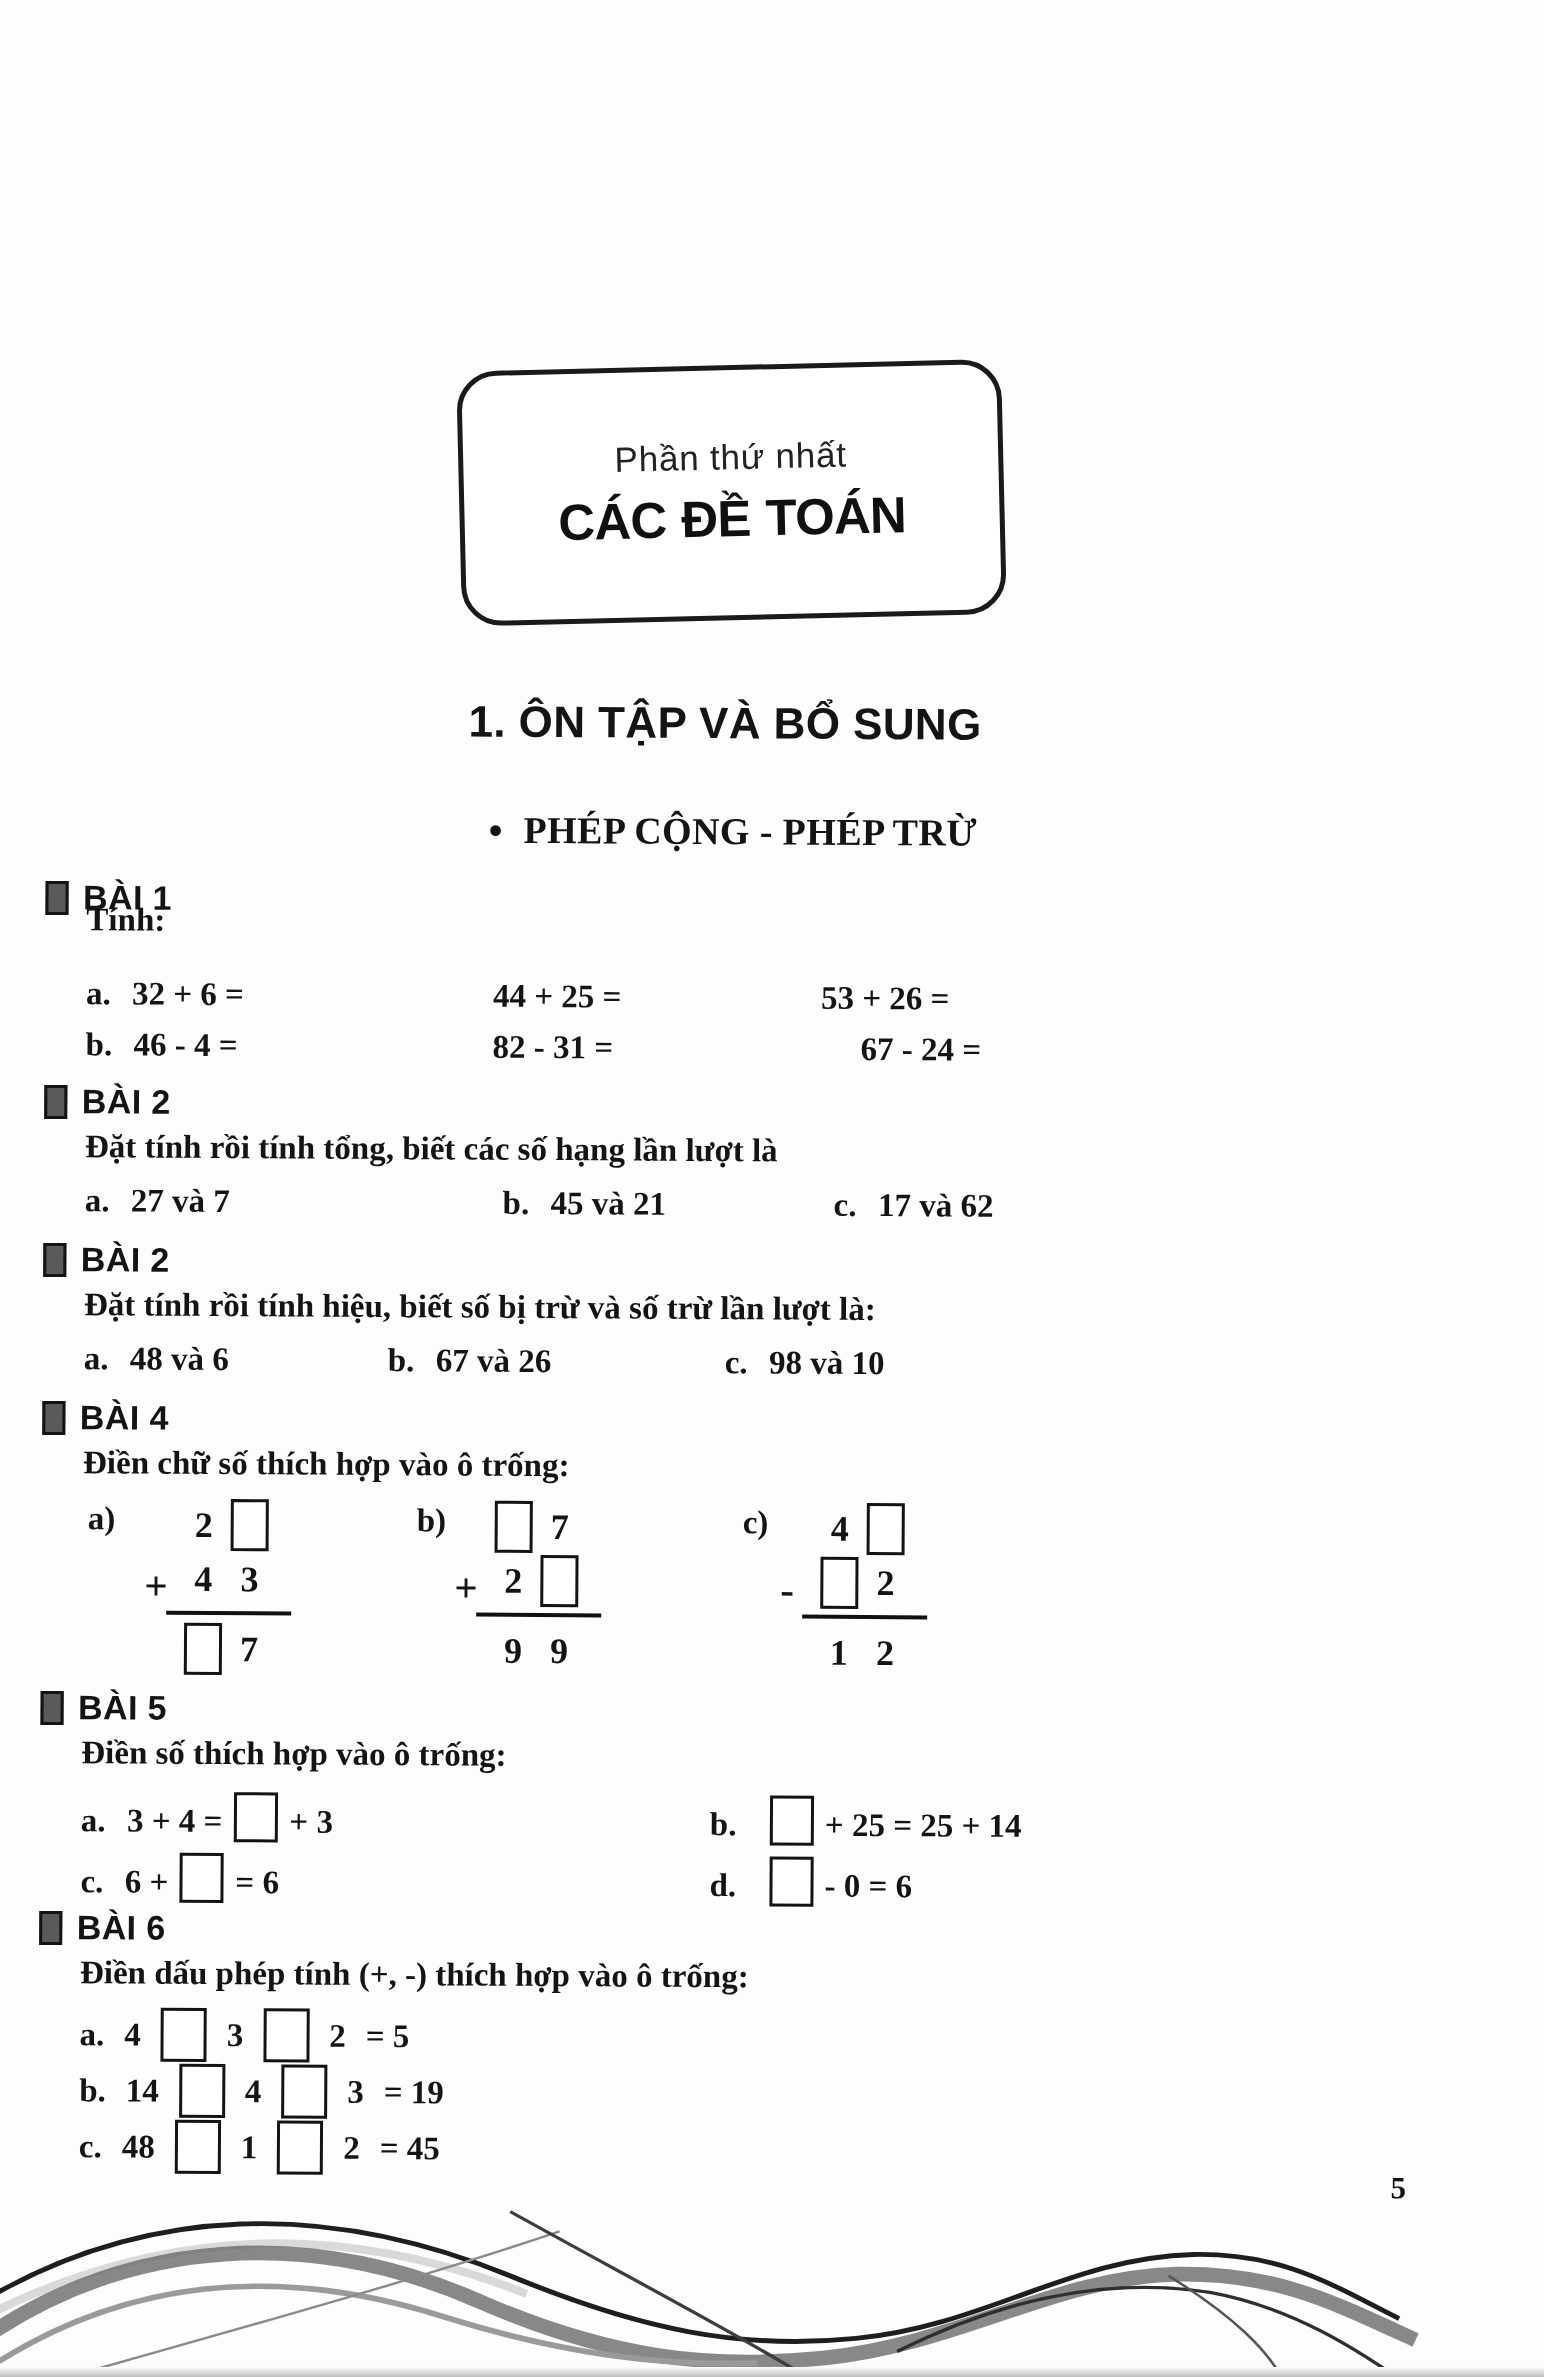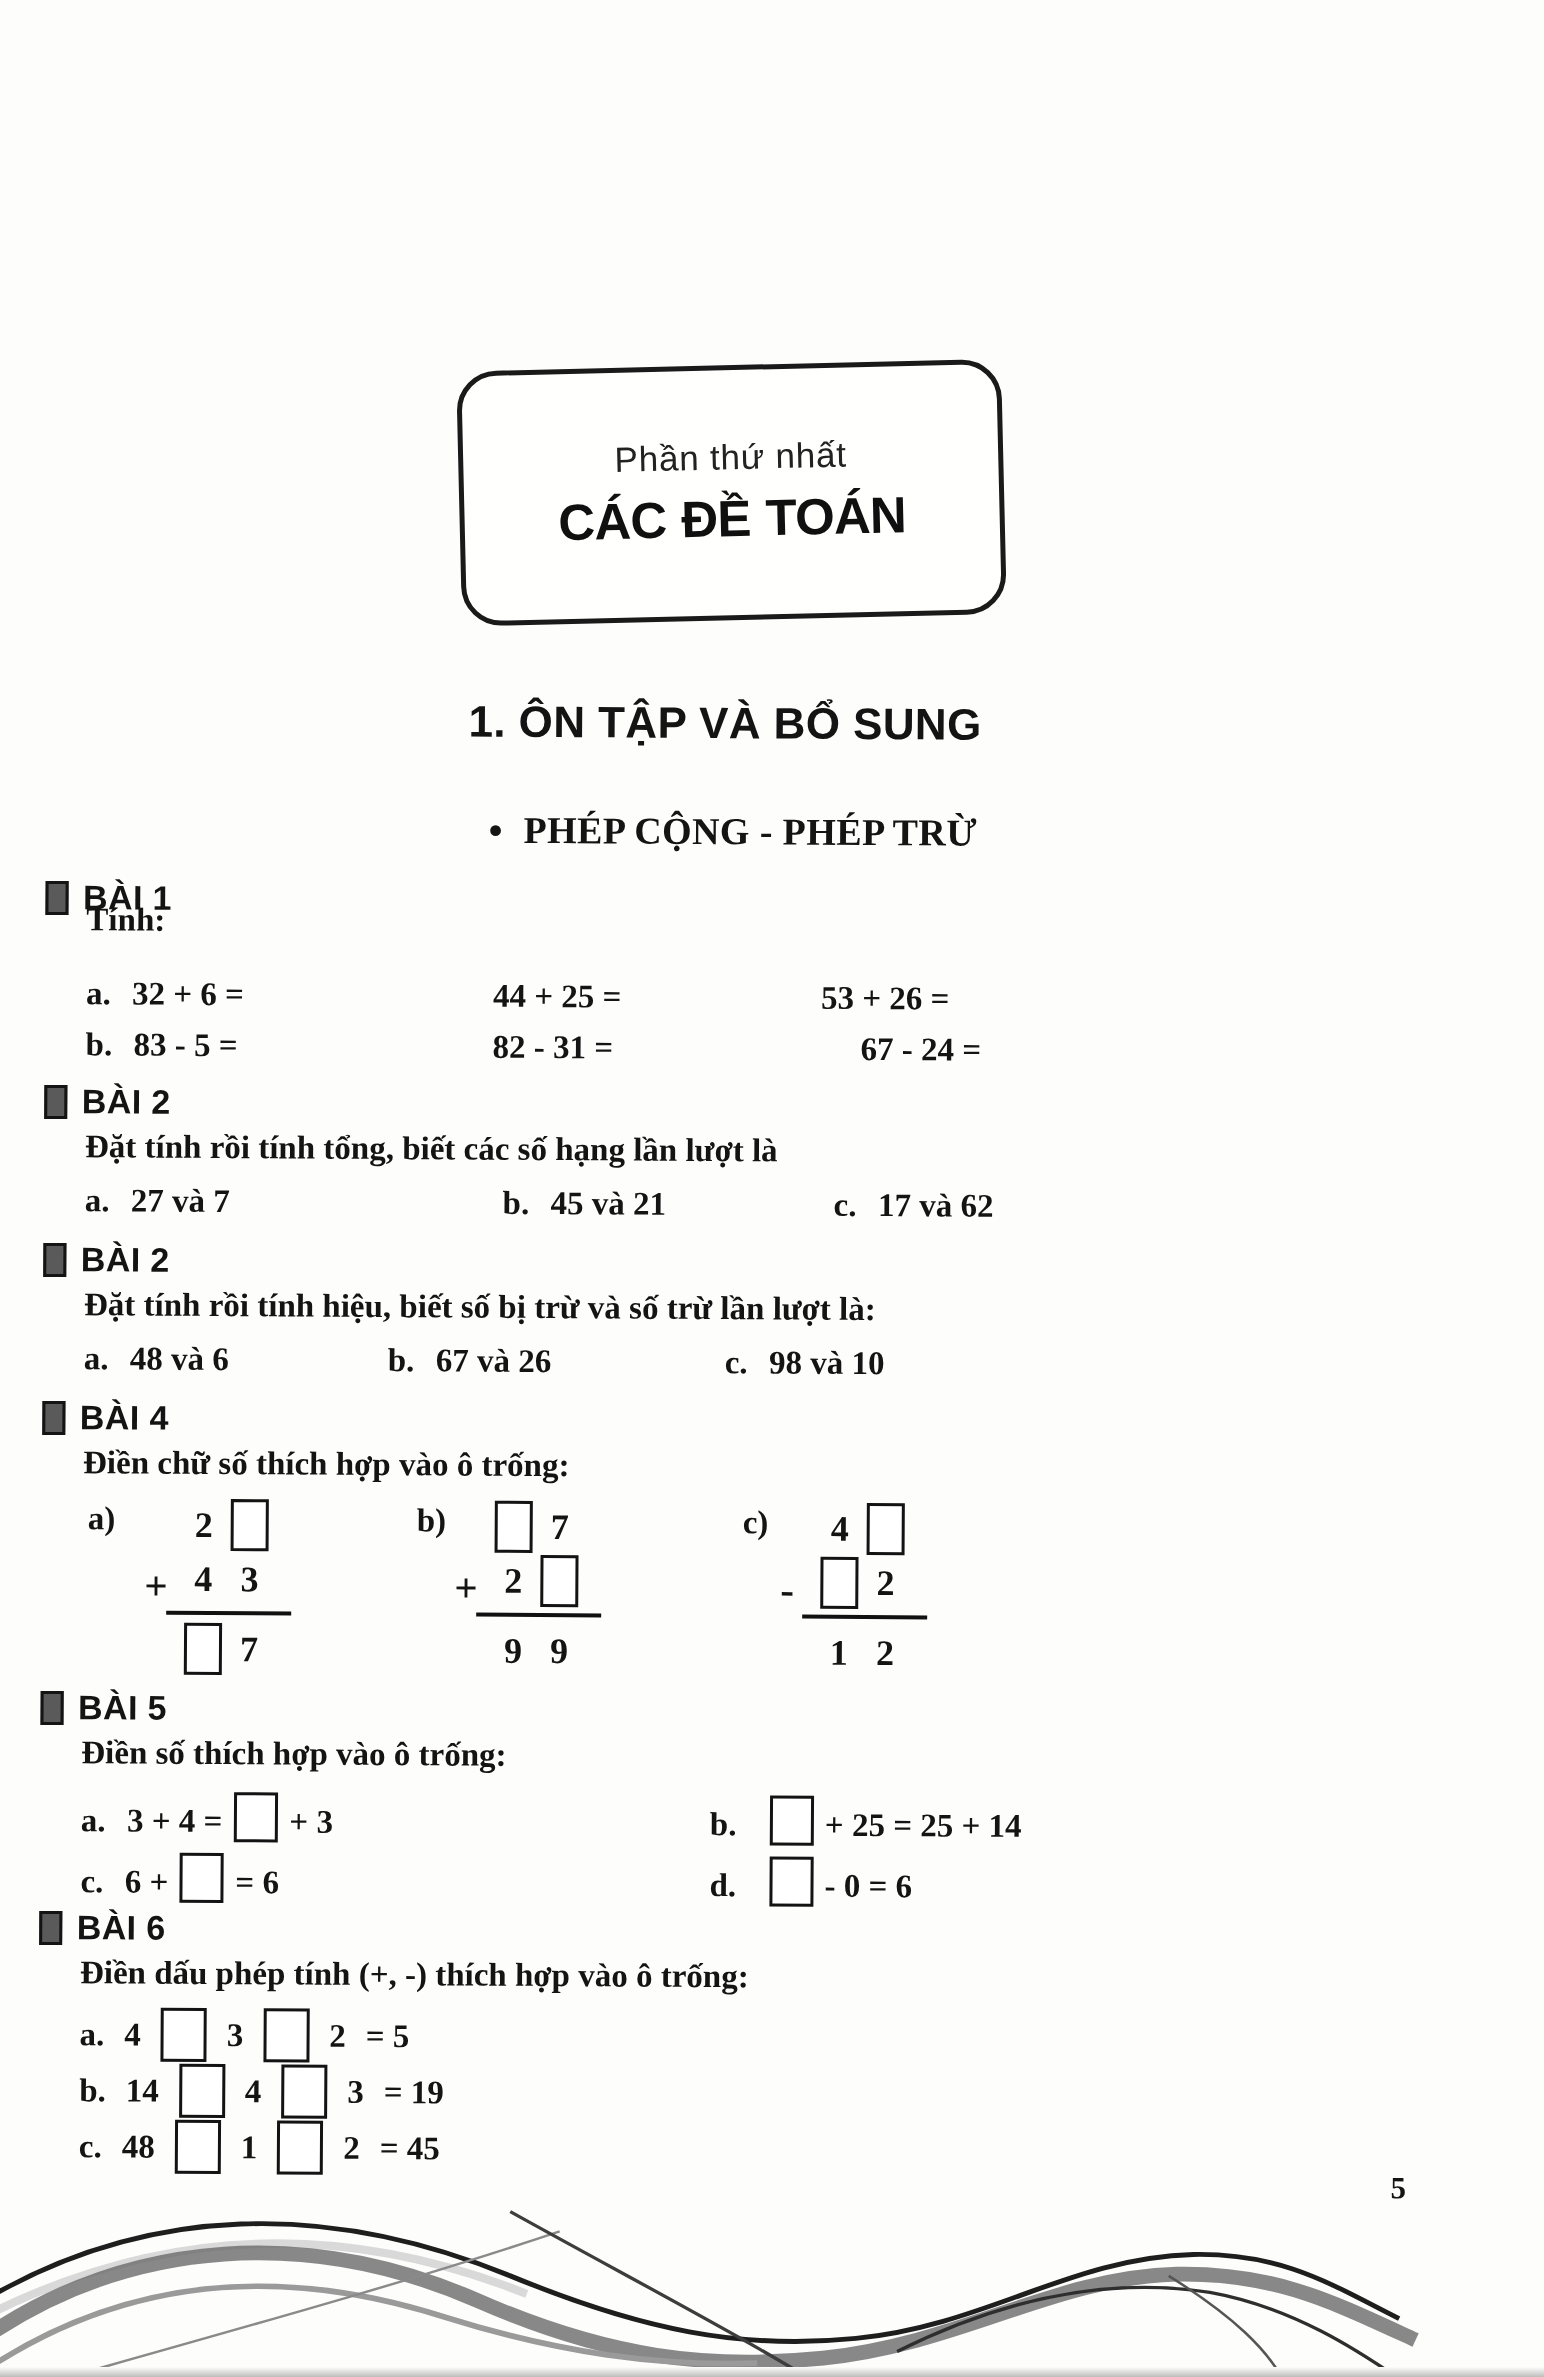--- a/index.html
+++ b/index.html
@@ -91,21 +91,21 @@
       <span class="marker"></span>
       <span>BÀI 1</span>
     </div>
     <div class="t" style="left:87px;top:901px">Tính:</div>
     <div class="t" style="left:87px;top:975px">
       <span class="item">a.</span><span>32 + 6 =</span>
     </div>
     <div class="t" style="left:494px;top:975px">44 + 25 =</div>
     <div class="t" style="left:822px;top:975px">53 + 26 =</div>
     <div class="t" style="left:87px;top:1026px">
-      <span class="item">b.</span><span>83 - 5 =</span>
+      <span class="item">b.</span><span>46 - 4 =</span>
     </div>
     <div class="t" style="left:494px;top:1026px">82 - 31 =</div>
     <div class="t" style="left:862px;top:1026px">67 - 24 =</div>
 
     <div class="ex-head" style="top:1082px">
       <span class="marker"></span>
       <span>BÀI 2</span>
     </div>
     <div class="t" style="left:87px;top:1128px">Đặt tính rồi tính tổng, biết các số hạng lần lượt là</div>
     <div class="t" style="left:87px;top:1182px">

